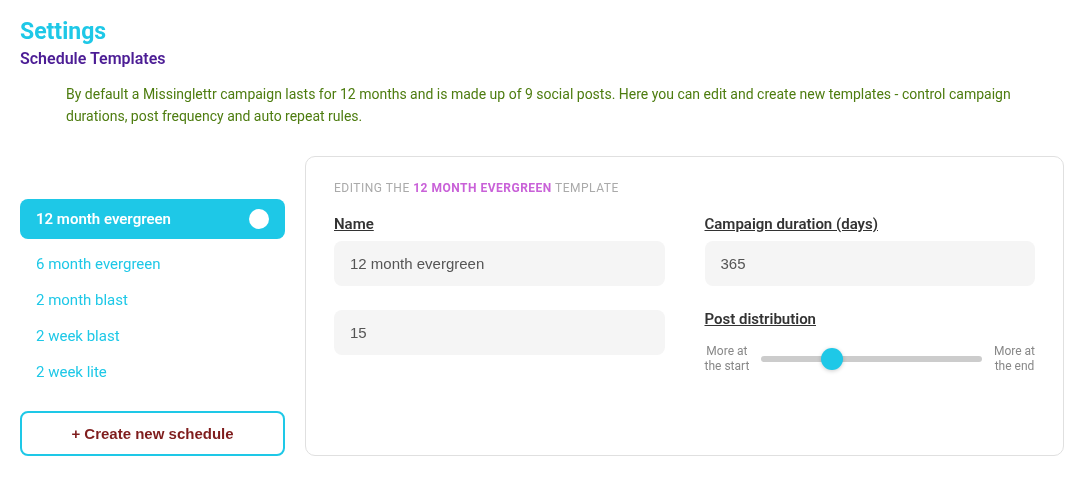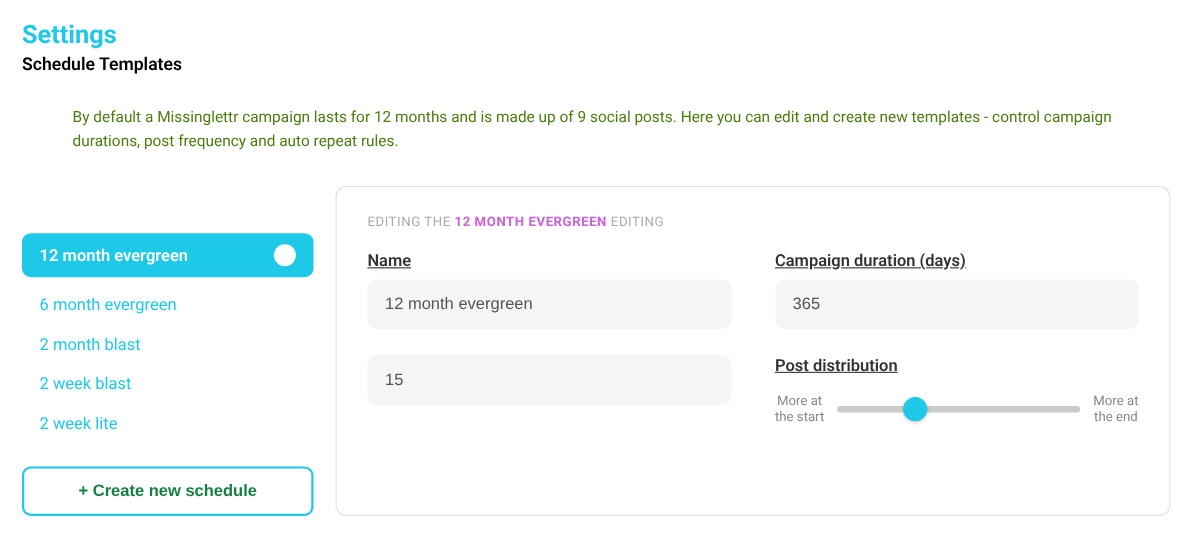--- a/index.html
+++ b/index.html
@@ -13,22 +13,22 @@
     }
     .page-title {
       font-size: 23px;
       font-weight: 700;
       color: #1ec8e7;
       margin-bottom: 4px;
     }
     .page-subtitle {
       font-size: 16px;
       font-weight: 600;
-      color: #000000;
-      margin-bottom: 28px;
+      color: #4c1d95;
+      margin-bottom: 15px;
     }
     .description {
       font-size: 14px;
       color: #4d7c0f;
       line-height: 1.6;
       margin-bottom: 28px;
       max-width: 1000px;
       margin-left: 46px;
     }
     .main-layout {
@@ -66,21 +66,21 @@
       color: #1ec8e7;
       font-size: 15px;
       padding: 8px 16px;
       cursor: pointer;
       border-radius: 6px;
     }
     .create-btn {
       margin-top: 20px;
       border: 2px solid #1ec8e7;
       background: #fff;
-      color: #15803d;
+      color: #7f1d1d;
       border-radius: 8px;
       padding: 12px 16px;
       font-size: 15px;
       font-weight: 600;
       cursor: pointer;
       text-align: center;
       width: 100%;
     }
     .editor-panel {
       flex: 1;
@@ -200,21 +200,21 @@
     <button class="create-btn">+ Create new schedule</button>
   </div>
 
   <div class="editor-panel">
 
     <div class="editing-label">
       <span>EDITING THE</span>
       <span> </span>
       <span class="highlight">12 MONTH EVERGREEN</span>
       <span> </span>
-      <span class="gray">EDITING</span>
+      <span class="gray">TEMPLATE</span>
     </div>
 
     <div class="fields-row">
       <div class="field-group">
         <label class="field-label">Name</label>
         <input class="field-input" type="text" value="12 month evergreen" style="">
       </div>
       <div class="field-group">
         <label class="field-label">Campaign duration (days)</label>
         <input class="field-input" type="text" value="365" style="">

